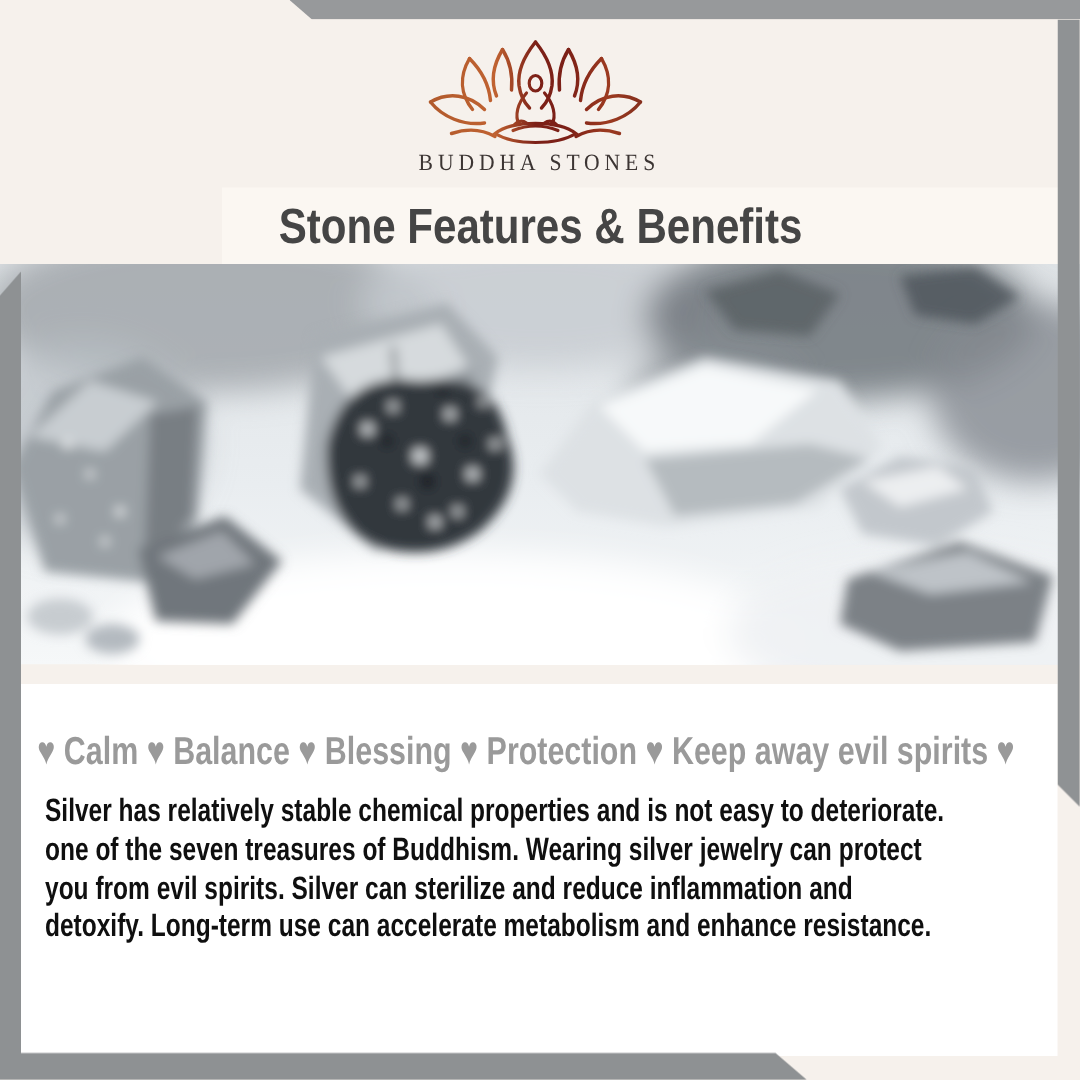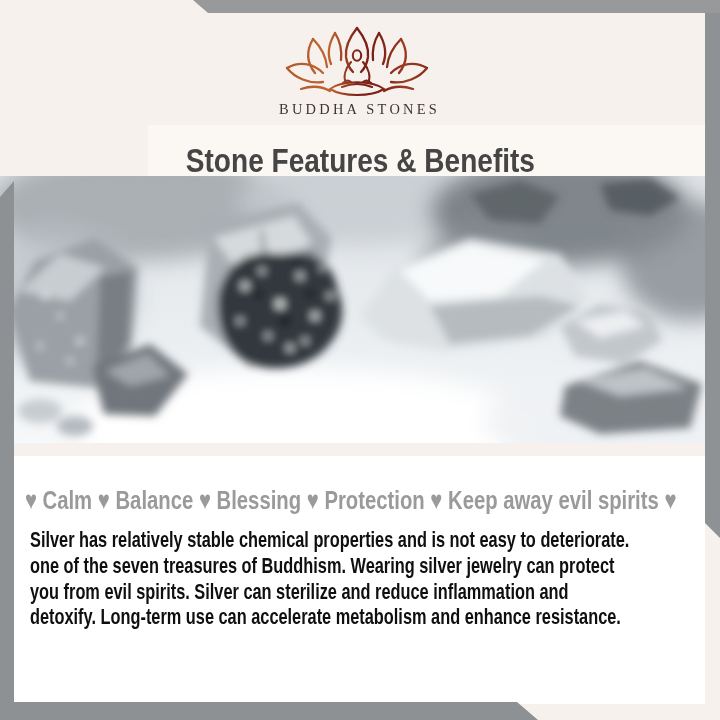--- a/index.html
+++ b/index.html
@@ -16,21 +16,21 @@
              clip-path:polygon(14px 0,14px 521px,517px 521px,538px 539px,0 539px,0 16px);}
 
   
   .logo-wrap{left:0;top:26px;width:720px;display:flex;justify-content:center;}
   .brand-row{left:0;top:100px;width:720px;display:flex;justify-content:center;}
   .brand-name{font-family:"Liberation Serif",serif;font-size:15.5px;letter-spacing:3.5px;
               color:#3c3533;white-space:nowrap;transform:scaleX(.93);transform-origin:center;}
 
   
   .title-band{left:148px;top:125px;width:558px;height:51px;background:#fbf7f2;}
-  .title-row{left:0;top:135px;width:720px;height:51px;display:flex;align-items:center;justify-content:center;}
+  .title-row{left:0;top:125px;width:720px;height:51px;display:flex;align-items:center;justify-content:center;}
   .title-text{font-size:33px;font-weight:bold;color:#454545;white-space:nowrap;
               transform:scaleX(.85);transform-origin:center;}
 
   
   .photo{left:0;top:176px;width:720px;height:267px;}
 
   
   .stone-banner{left:13px;top:403px;width:172px;height:38px;background:rgba(131,137,142,.95);
                clip-path:polygon(0 0,156px 0,172px 38px,0 38px);display:flex;align-items:center;}
   .stone-name{font-size:27px;font-weight:bold;color:#ffffff;margin-left:25px;white-space:nowrap;

